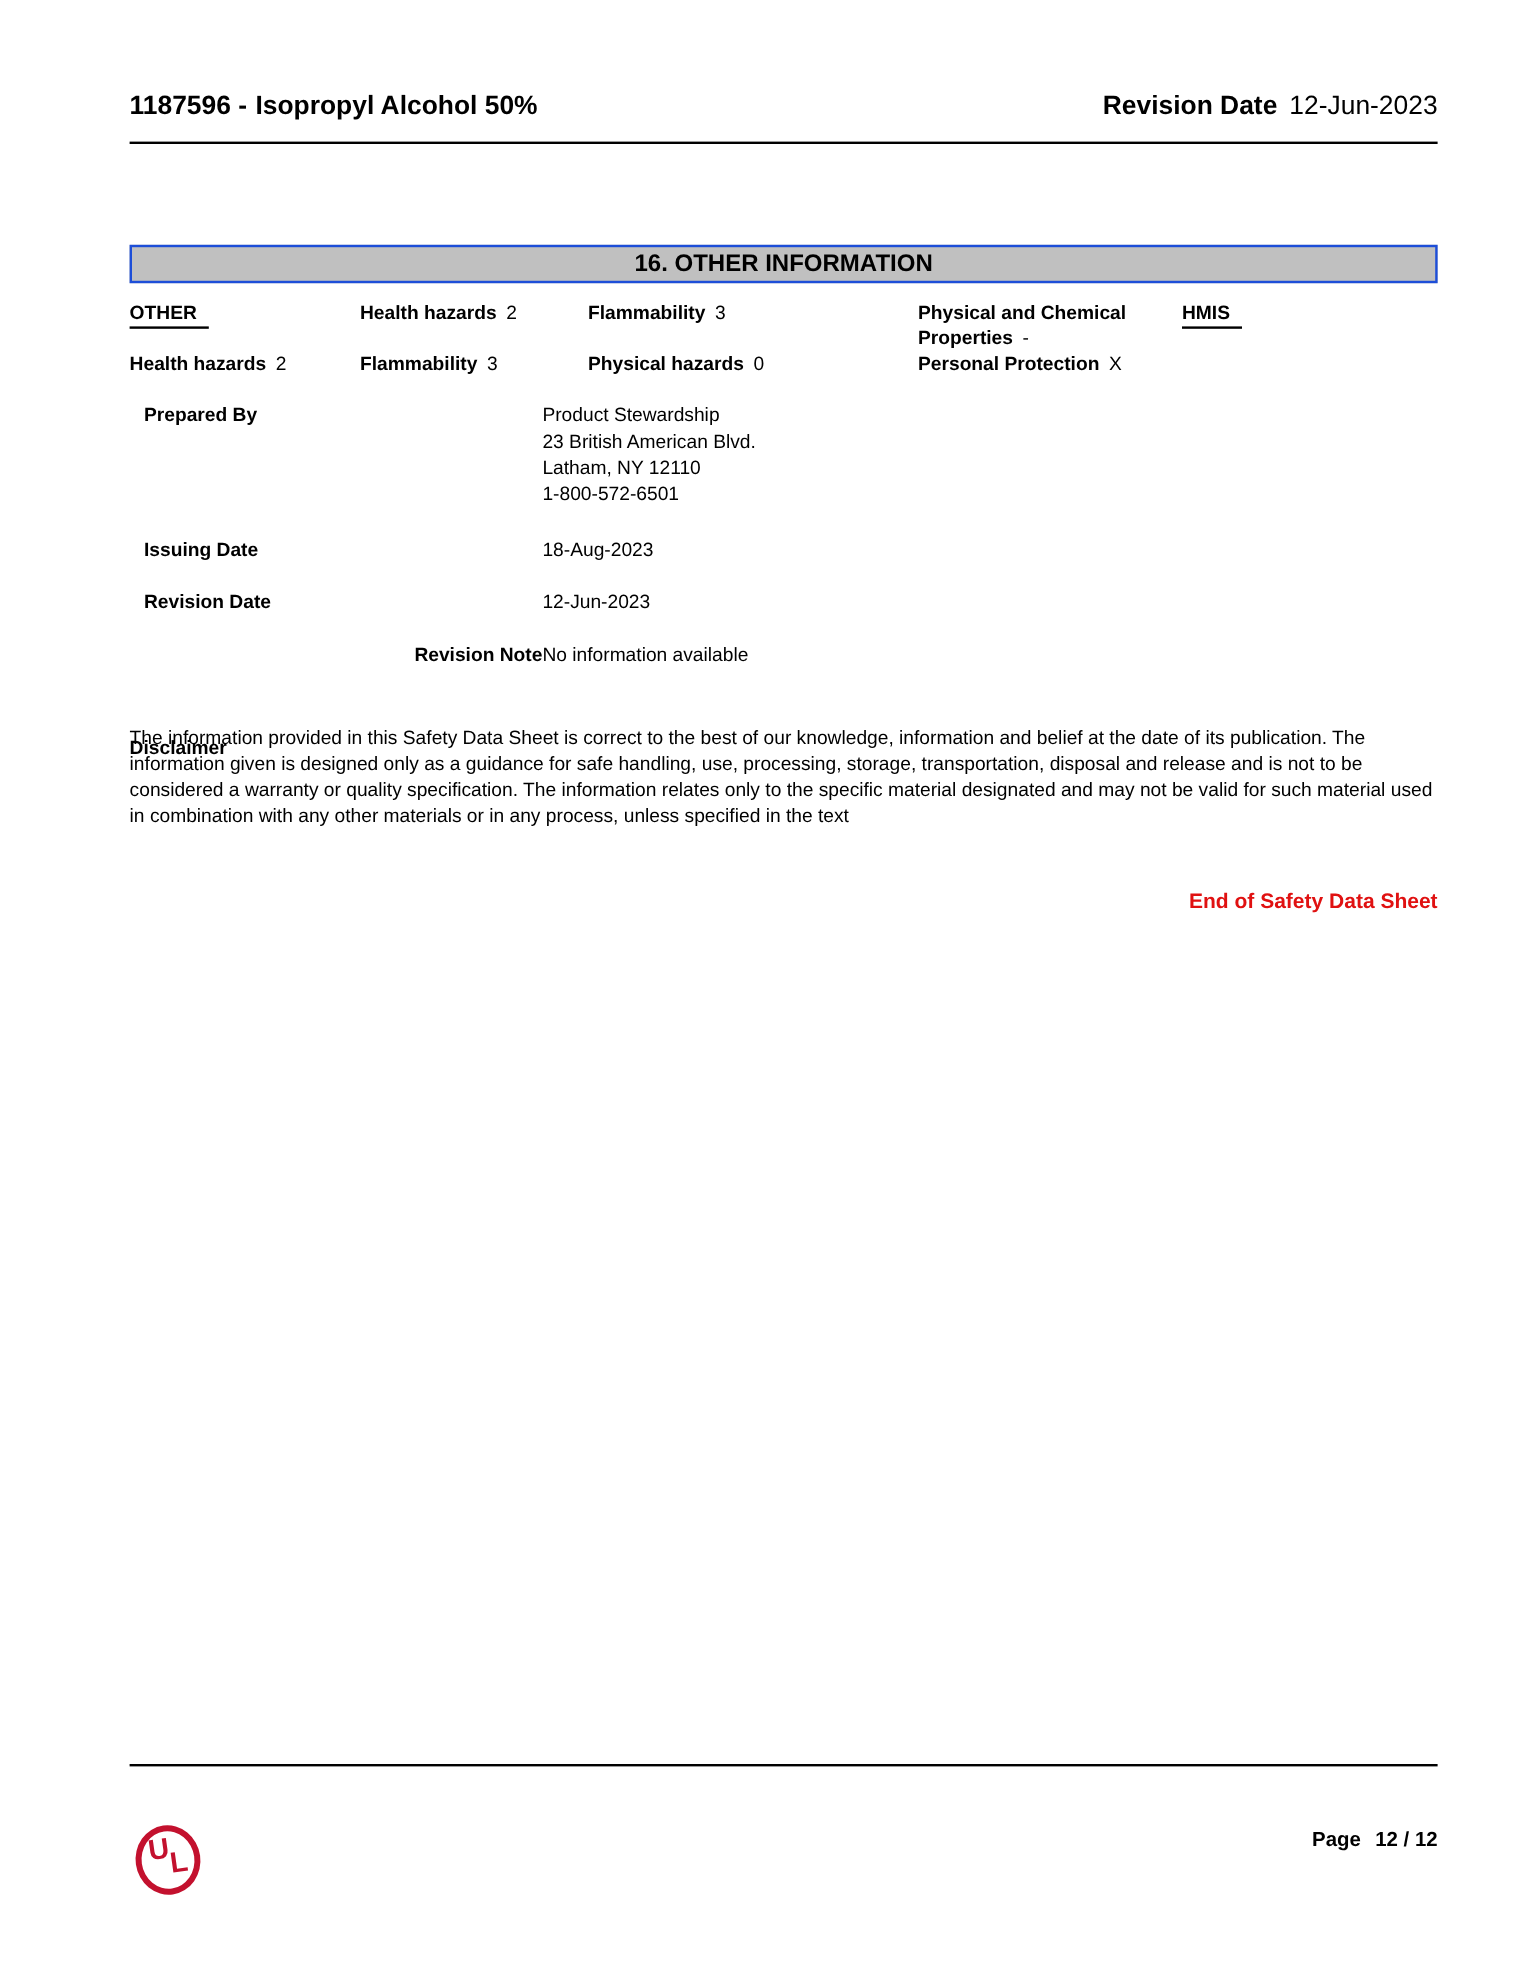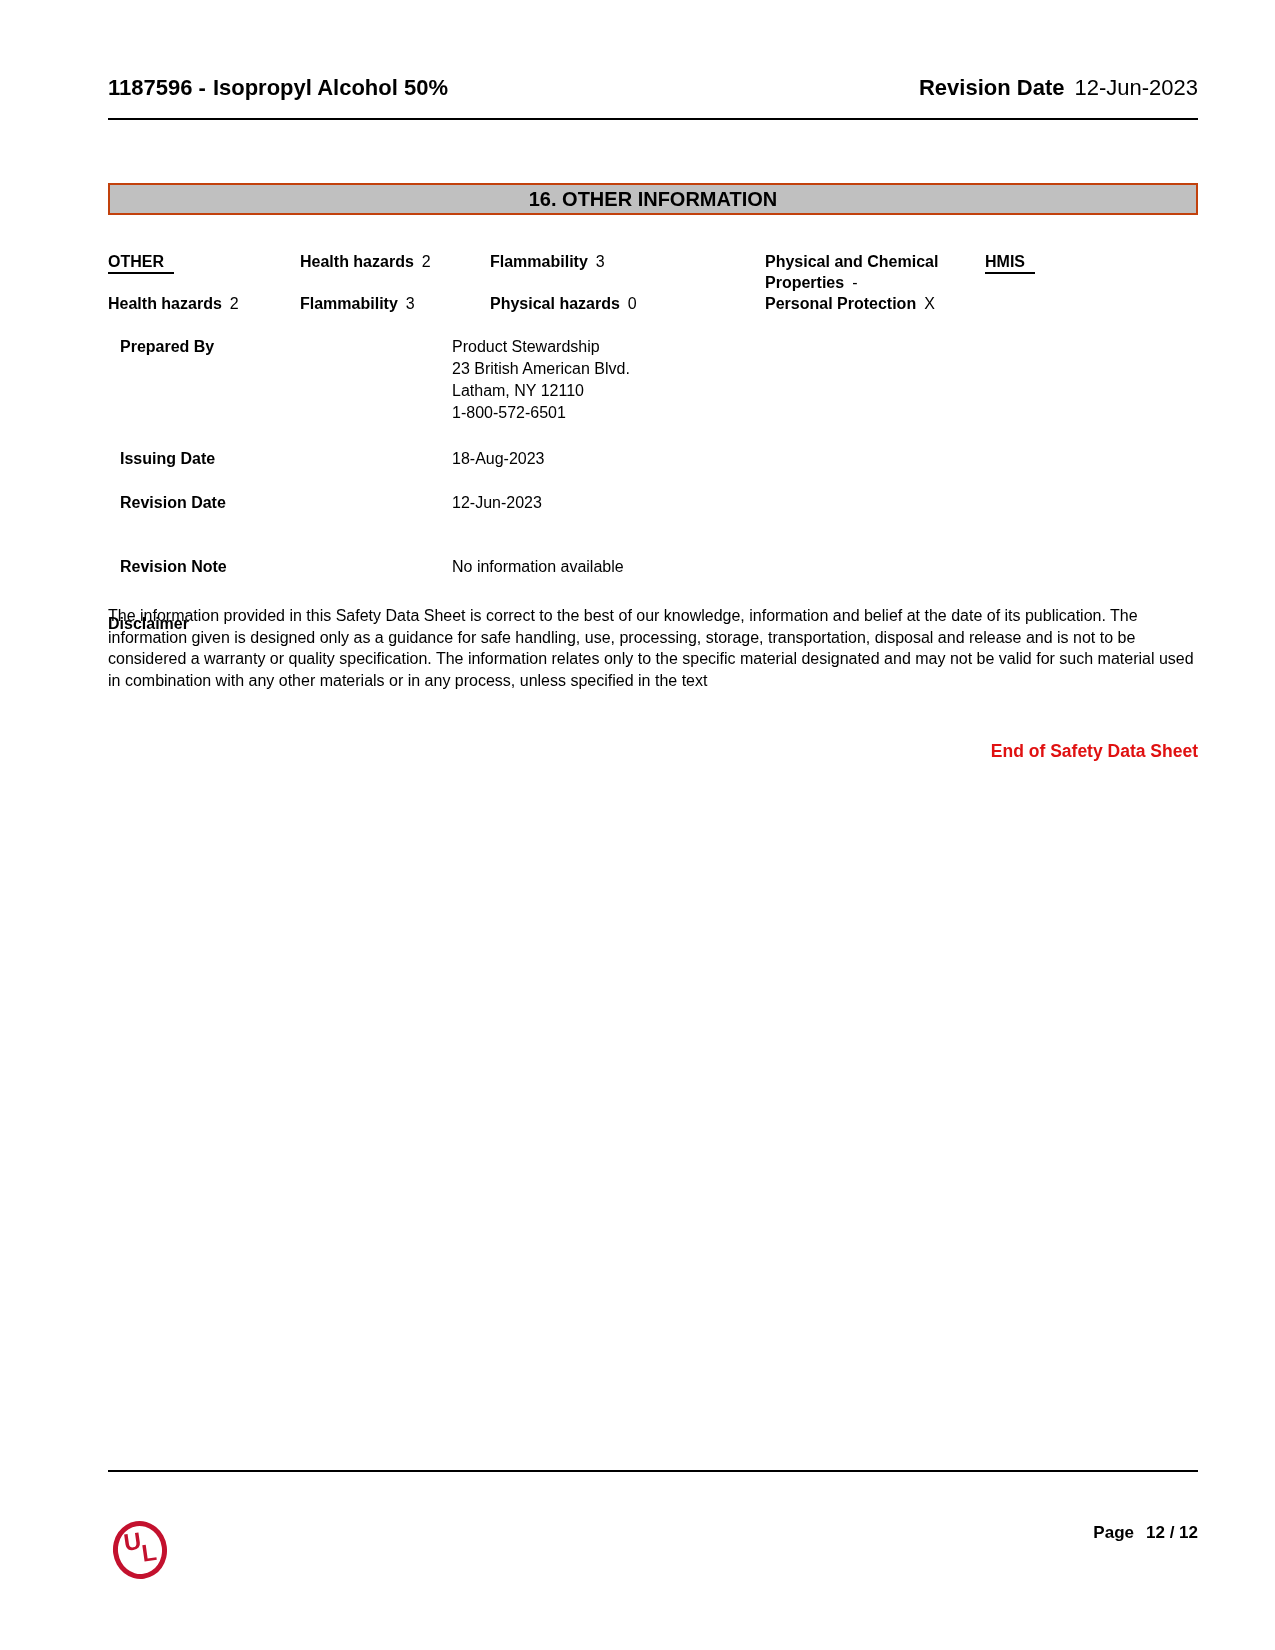--- a/index.html
+++ b/index.html
@@ -17,42 +17,42 @@
   .hdr { top:75px; display:flex; justify-content:space-between; font-size:22px; }
   .hdr .left span { font-weight:bold; }
   .hdr .left .prod { margin-left:7px; }
   .hdr .right .val { margin-left:10px; }
   .rule { border-top:2px solid #000; height:0; }
   .rule-top { top:118px; }
   .rule-bottom { top:1470px; }
 
   
   .section-banner {
-    top:183px; height:28px;
+    top:204px; height:28px;
     background:var(--section-bg);
-    border:2px solid #c2410c;
+    border:2px solid #1d4ed8;
     text-align:center; font-weight:bold; font-size:20px; line-height:28px;
     box-sizing:content-box; width:1086px;
   }
 
   
   .ratings {
     top:251px; display:grid;
     grid-template-columns:192px 190px 275px 220px 213px;
     line-height:21px; font-size:16px;
   }
   .ratings .cell { padding:0; }
   .rating-sys { font-weight:bold; border-bottom:2px solid #000; padding-right:10px; display:inline-block; }
   .val { margin-left:8px; }
 
   
   .two-col { display:flex; line-height:22px;margin-left:12px; }
   .two-col .lab { width:332px; font-weight:bold; flex:0 0 332px; }
   .prepared { top:336px; }
-  .f0 { top:448px; } .f1 { top:492px; } .f2 { top:556px; }
+  .f0 { top:448px; } .f1 { top:492px; } .f2 { top:536px;text-align:right; }
 
   
   .disc-h { top:583px; font-weight:bold;margin-top:32px; }
   .disc-p { top:605px; line-height:21.5px; }
 
   
   .endnote { top:741px; text-align:right; font-weight:bold; font-size:17.5px; color:var(--accent-red); }
 
   
   .ul-logo {

